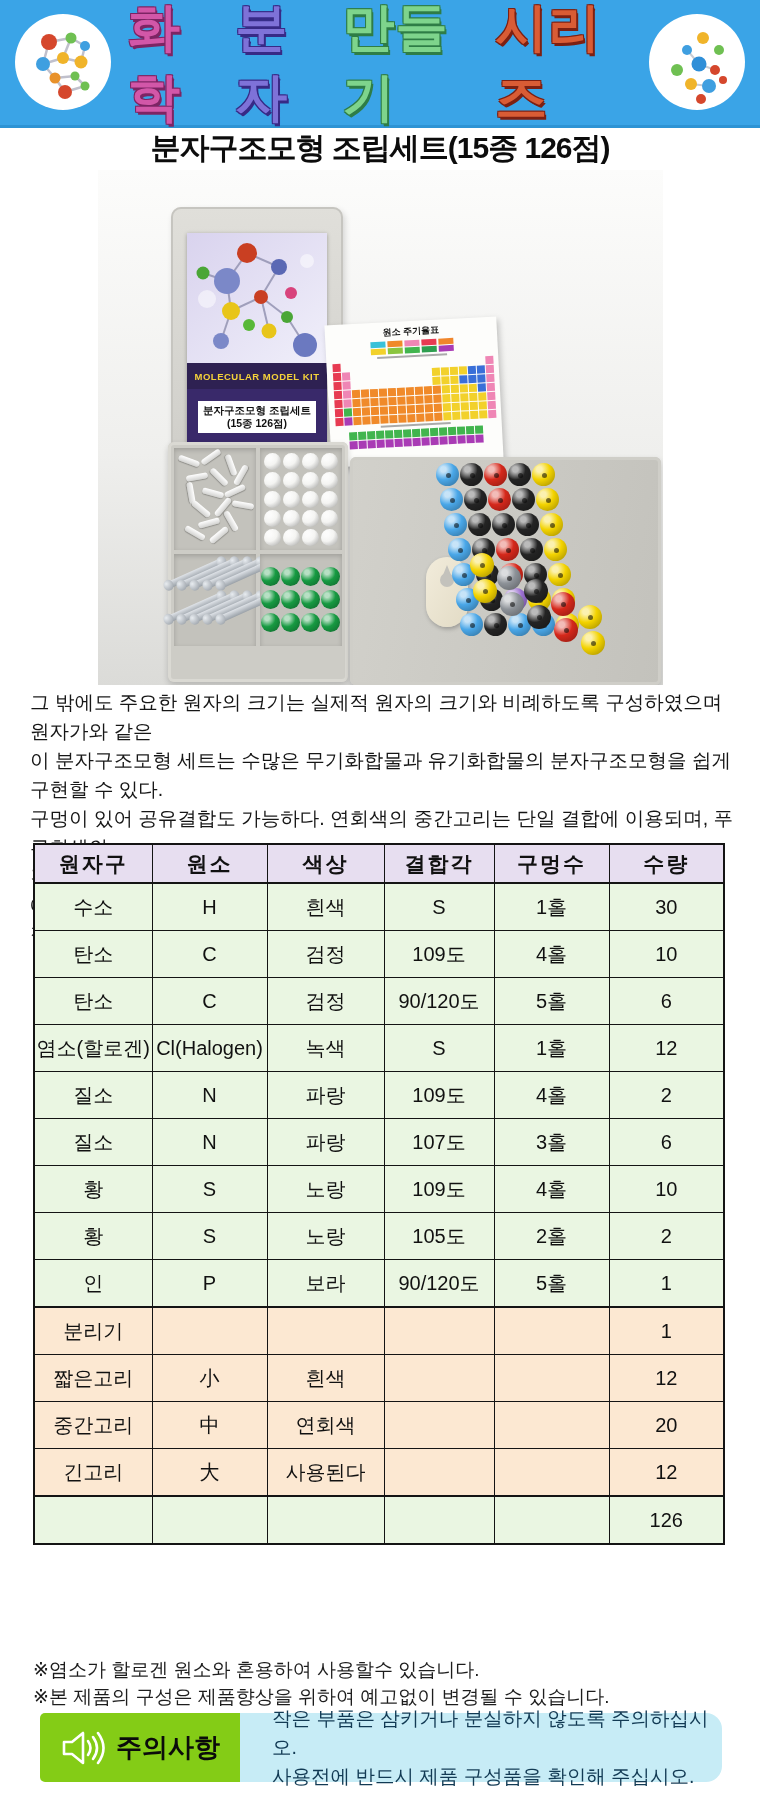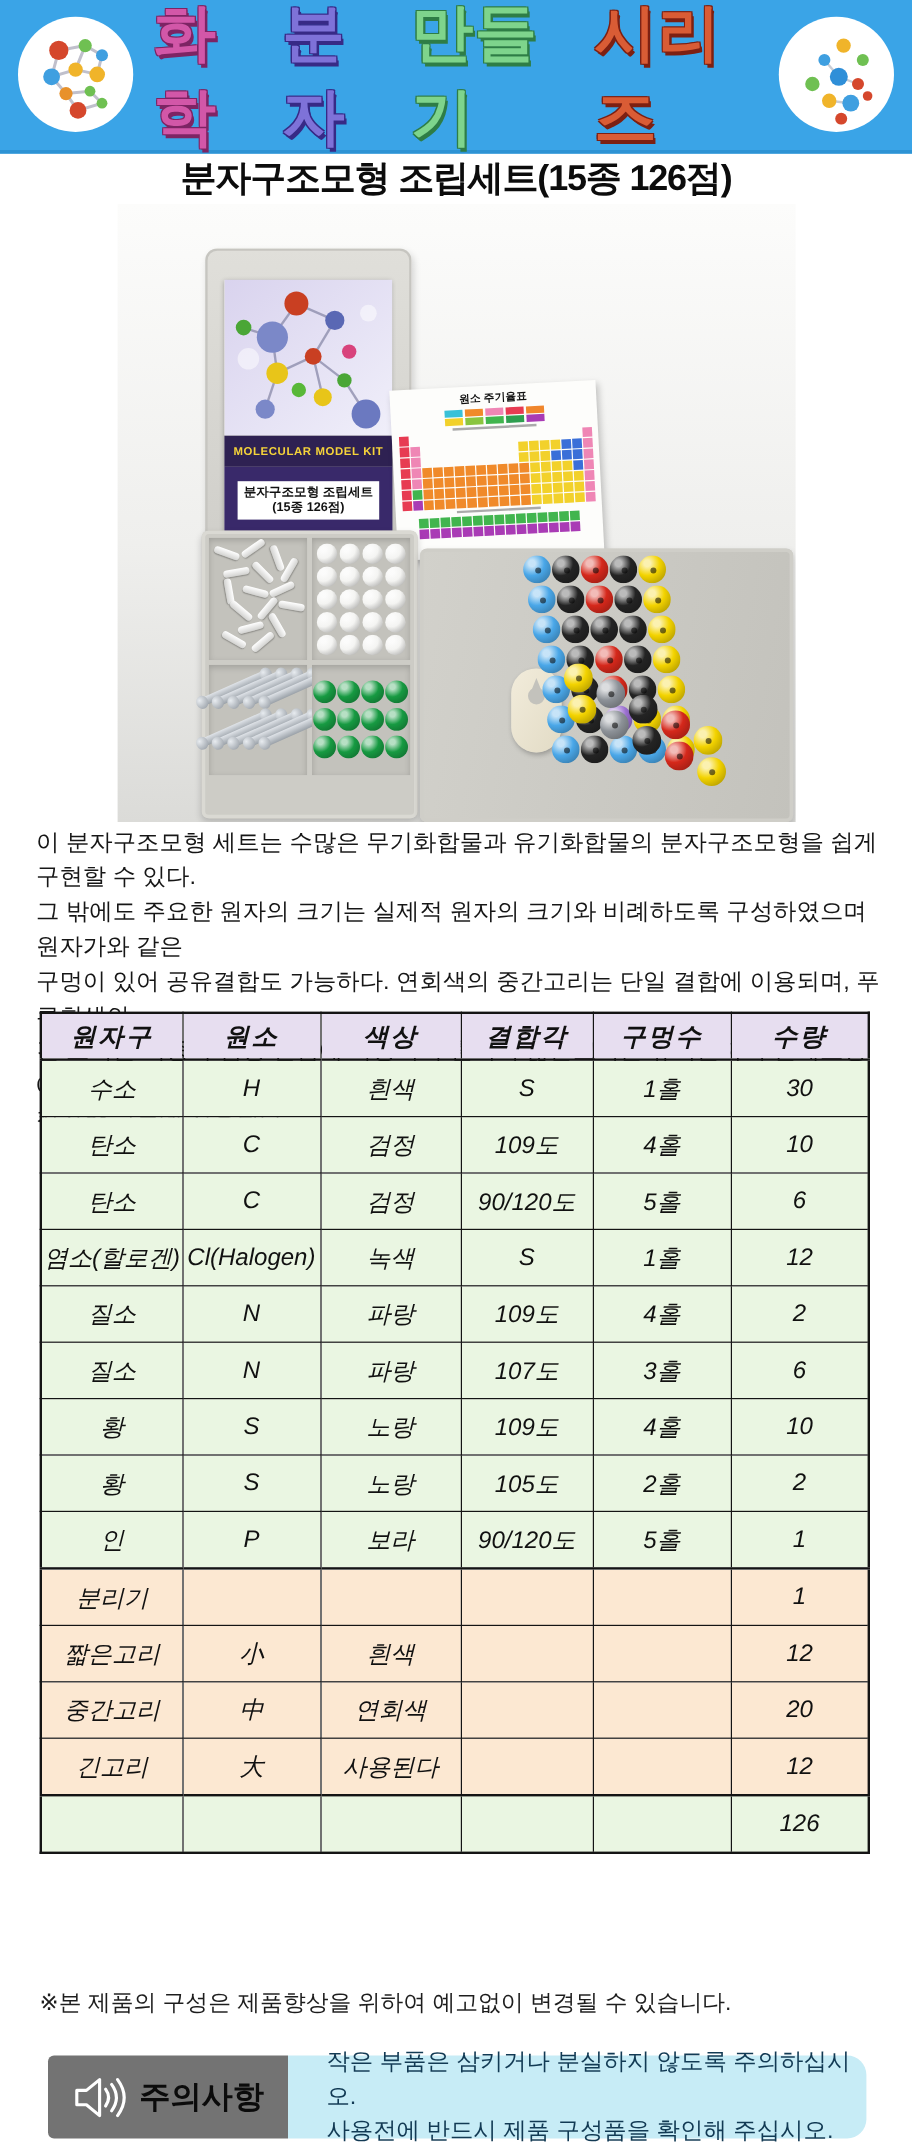--- a/index.html
+++ b/index.html
@@ -61,38 +61,38 @@
         background:linear-gradient(120deg,#f2ecdb,#e2dbc5);box-shadow:1px 2px 4px rgba(0,0,0,.25);}
   .tool .keyhole{position:absolute;left:14px;top:16px;width:14px;height:14px;border-radius:50%;
         background:#c3c2bc;}
   .tool .notch{position:absolute;left:17px;top:8px;width:0;height:0;border-left:4px solid transparent;
         border-right:4px solid transparent;border-bottom:10px solid #c3c2bc;}
 
   
   .desc{position:absolute;left:30px;top:688px;width:704px;font-size:19.5px;line-height:29px;color:#161616;}
 
   
-  .spec{position:absolute;left:33px;top:843px;font-style:italic;}
+  .spec{position:absolute;left:33px;top:843px;}
   table{border-collapse:collapse;table-layout:fixed;}
   th,td{border:1.5px solid #141414;text-align:center;vertical-align:middle;
         font-size:20px;color:#111;overflow:hidden;}
   table{border:2.5px solid #141414;}
   thead th{height:35px;background:#e7def0;font-weight:bold;font-size:21px;letter-spacing:2px;
            border-bottom:2.5px solid #141414;}
   td{height:44px;}
   tr.green td{background:#eaf6e2;}
   tr.peach td{background:#fce8d2;}
   tr.thick-top td{border-top:2.5px solid #141414;}
 
   
   .notes{position:absolute;left:33px;top:1656px;font-size:19px;line-height:27px;color:#1d1d1d;}
 
   
   .warn{position:absolute;left:40px;top:1713px;width:682px;height:69px;display:flex;}
-  .warn-left{width:200px;height:69px;background:#737373;border-radius:5px 0 0 5px;
+  .warn-left{width:200px;height:69px;background:#84cc16;border-radius:5px 0 0 5px;
              display:flex;align-items:center;justify-content:center;gap:10px;}
   .warn-label{font-size:26px;font-weight:bold;color:#0b0b0b;}
   .warn-right{flex:1;height:69px;background:#c7ecf6;border-radius:0 16px 16px 0;
               display:flex;flex-direction:column;justify-content:center;padding-left:32px;}
   .warn-line{font-size:19.5px;line-height:29px;color:#123a54;}
 </style>
 </head>
 <body>
 
 <div id="page">
@@ -607,22 +607,22 @@
         <div class="ball" style="left: 228px; top: 148px; width: 24px; height: 24px; background: radial-gradient(circle at 32% 28%, rgba(255, 255, 255, 0.69) 0px, rgba(255, 255, 255, 0.69) 12%, rgb(243, 211, 0) 45%, rgba(0, 0, 0, 0.35) 100%), rgb(243, 211, 0);">
           <div class="hole" style="left: 10.08px; top: 10.08px;"></div>
         </div>
         <div class="ball" style="left: 231px; top: 174px; width: 24px; height: 24px; background: radial-gradient(circle at 32% 28%, rgba(255, 255, 255, 0.69) 0px, rgba(255, 255, 255, 0.69) 12%, rgb(243, 211, 0) 45%, rgba(0, 0, 0, 0.35) 100%), rgb(243, 211, 0);">
           <div class="hole" style="left: 10.08px; top: 10.08px;"></div>
         </div>
       </div>
   </div>
 
   <div class="desc">
+    <div>그 밖에도 주요한 원자의 크기는 실제적 원자의 크기와 비례하도록 구성하였으며 원자가와 같은</div>
     <div>이 분자구조모형 세트는 수많은 무기화합물과 유기화합물의 분자구조모형을 쉽게 구현할 수 있다.</div>
-    <div>그 밖에도 주요한 원자의 크기는 실제적 원자의 크기와 비례하도록 구성하였으며 원자가와 같은</div>
     <div>구멍이 있어 공유결합도 가능하다. 연회색의 중간고리는  단일 결합에 이용되며, 푸른회색의</div>
     <div>긴 고리는 이중과 삼중 결합에 사용되며 흰색의 짧은고리는 유기분자의 실제모형에 가깝도록</div>
     <div>직결합 하는데 사용된다.</div>
   </div>
 
   <div class="spec">
     <table>
       <colgroup>
         <col style="width:118px">
           <col style="width:115px">
@@ -752,20 +752,21 @@
             <td></td>
             <td></td>
             <td></td>
             <td>126</td>
           </tr>
         </tbody>
     </table>
   </div>
 
   <div class="notes">
+    <div>※염소가 할로겐 원소와 혼용하여 사용할수 있습니다.</div>
     <div>※본 제품의 구성은 제품향상을 위하여 예고없이 변경될 수 있습니다.</div>
   </div>
 
   <div class="warn">
     <div class="warn-left">
       <svg width="46" height="42" viewBox="0 0 46 42" fill="none" stroke="#ffffff" stroke-width="2.6" stroke-linejoin="round" stroke-linecap="round">
         <path d="M4 15 h8 l11 -9 v30 l-11 -9 H4 z"></path>
         <path d="M28 14 q5 7 0 14"></path>
         <path d="M33 10 q8 11 0 22"></path>
         <path d="M38 6 q11 15 0 30"></path>

